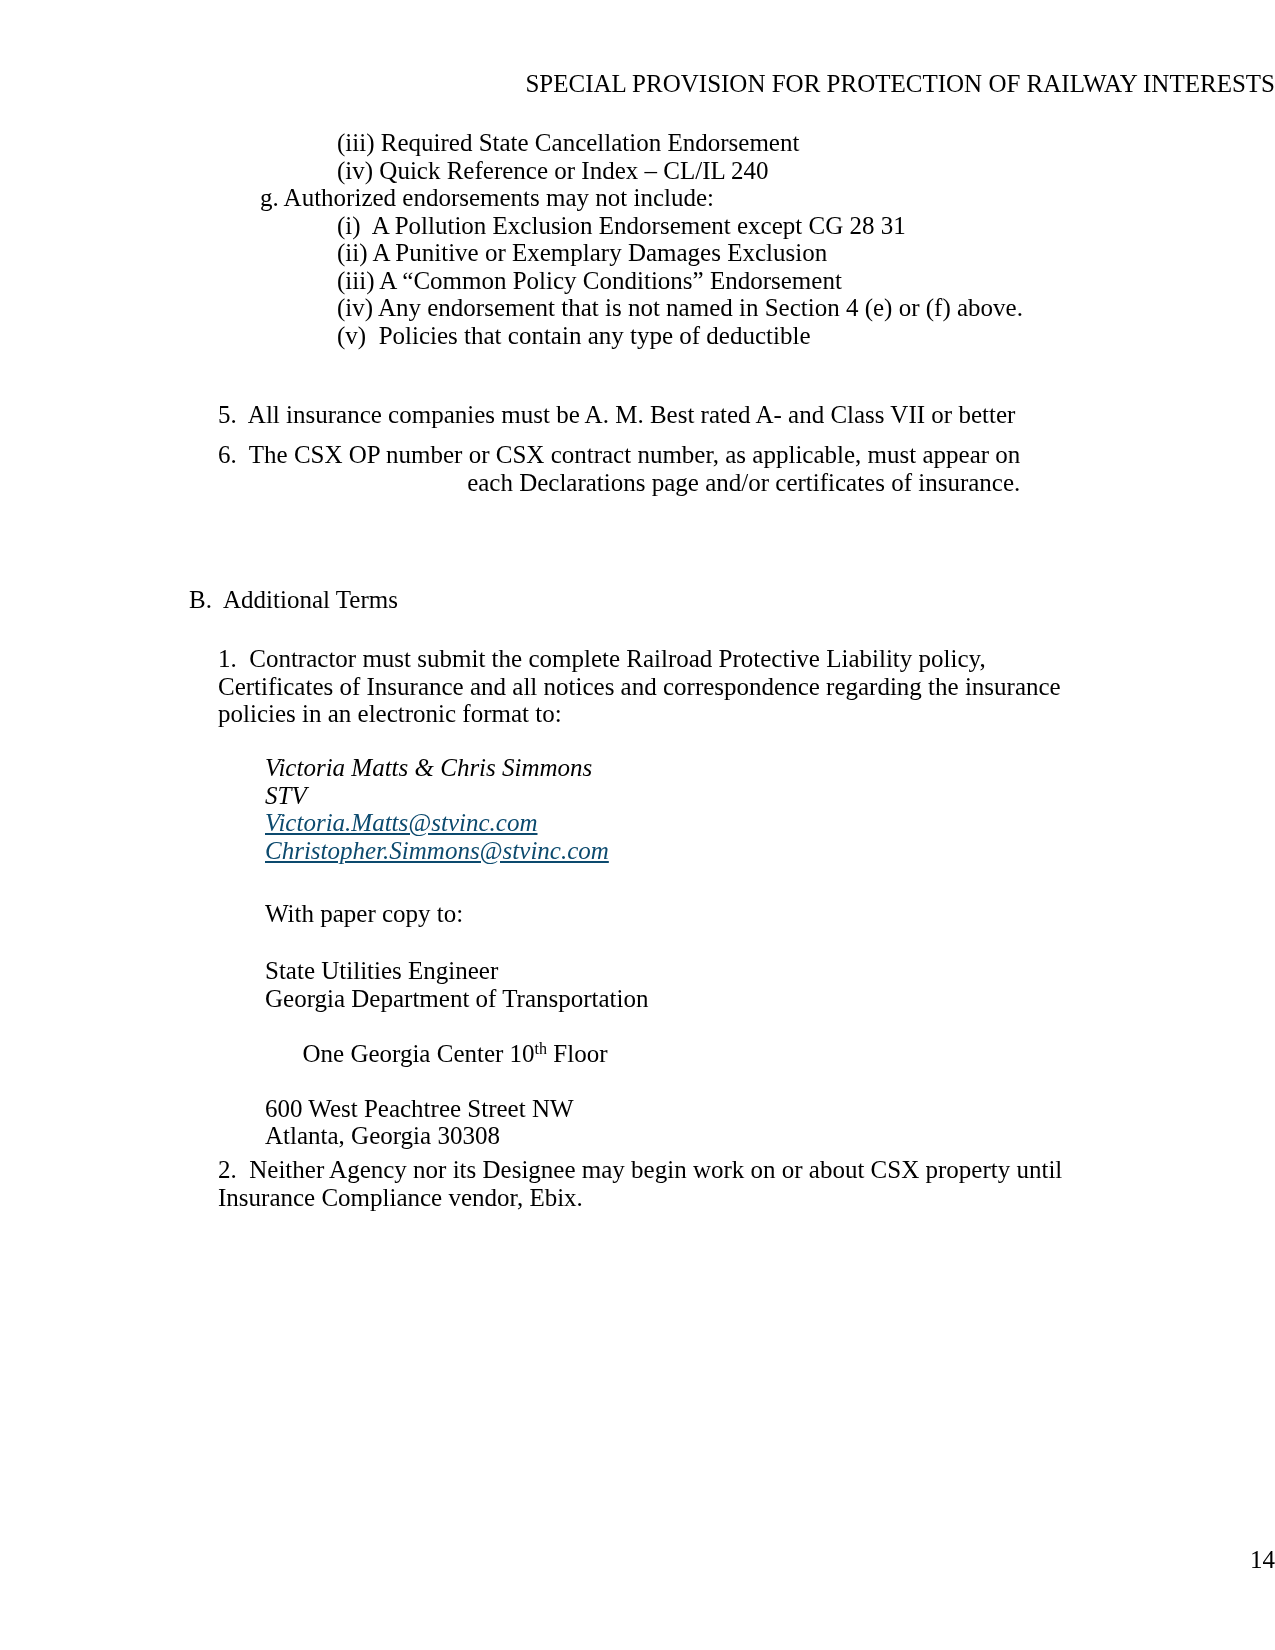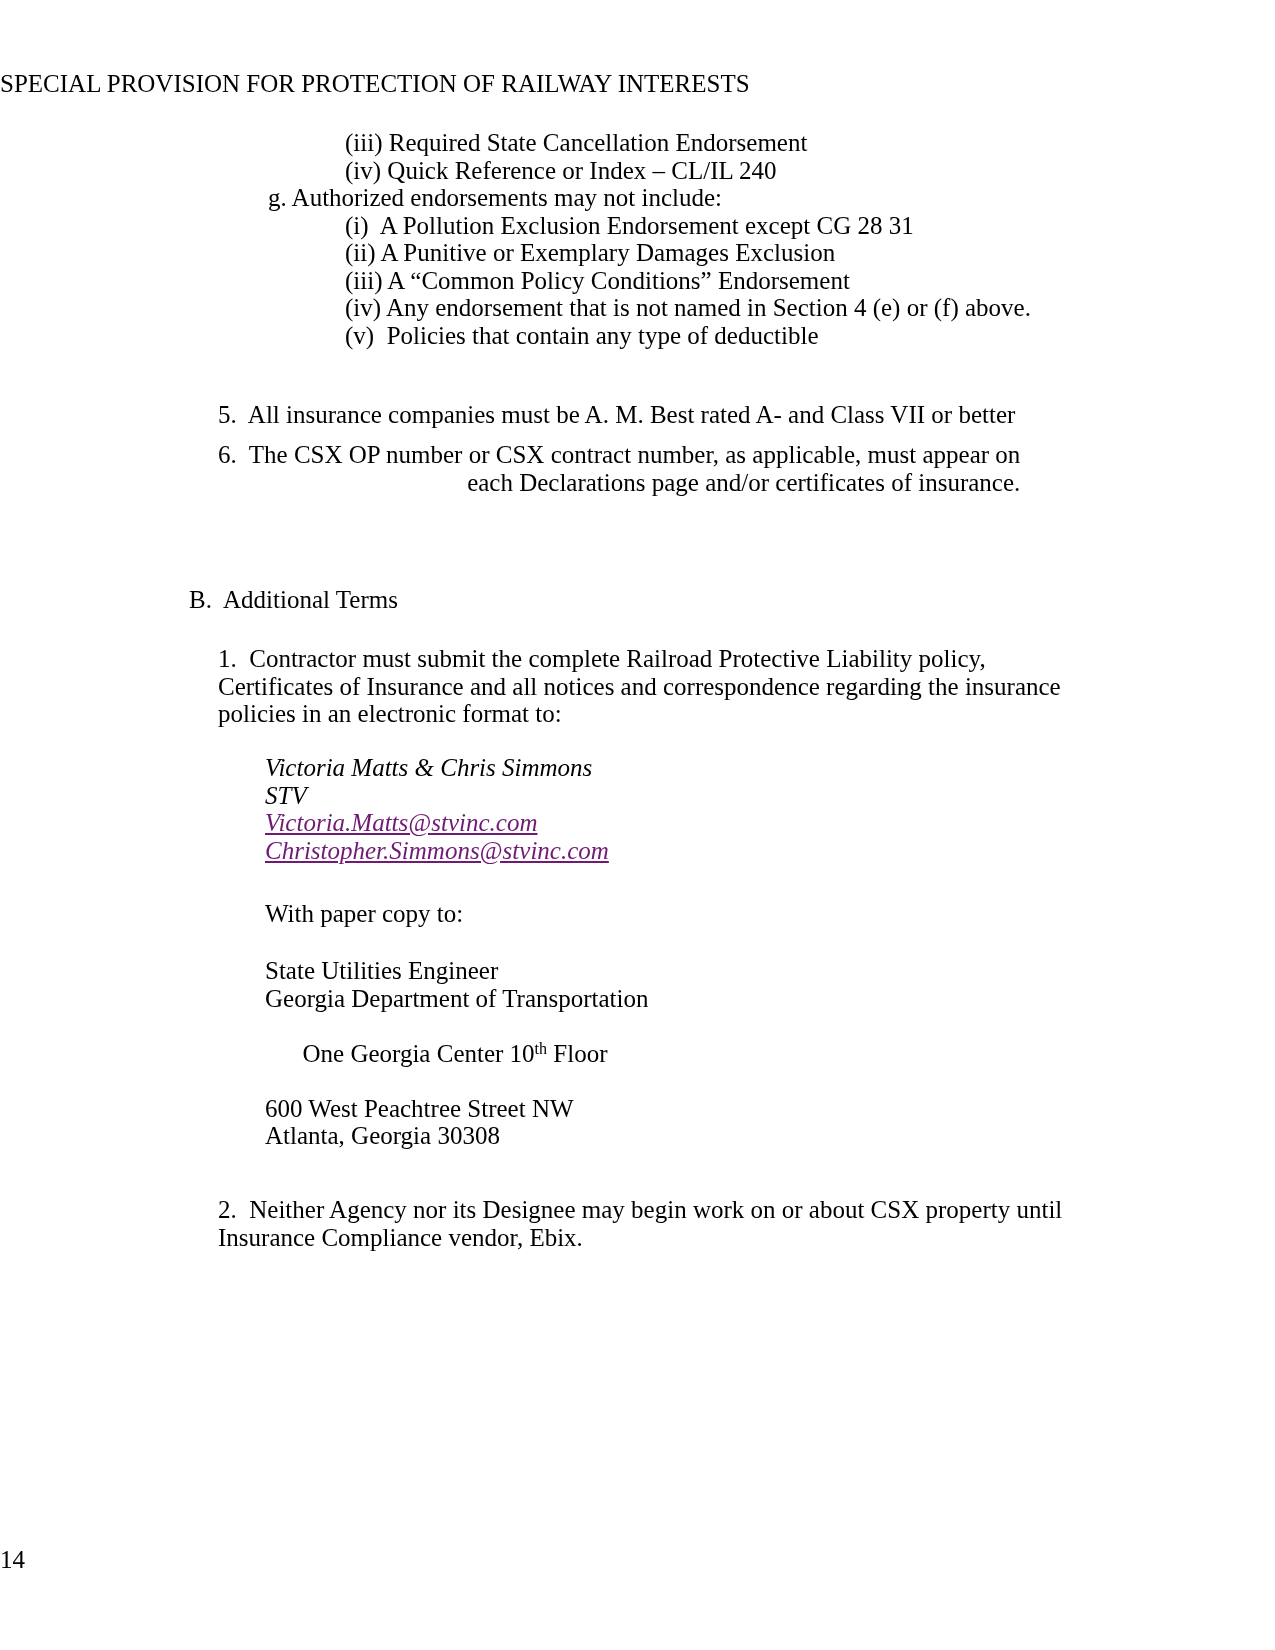--- a/index.html
+++ b/index.html
@@ -13,43 +13,43 @@
     height: 1650px;
     background: #ffffff;
     font-family: "Liberation Serif", serif;
     font-size: 25px;
     line-height: 27.5px;
     color: #000000;
     overflow: hidden;
   }
   .abs { position: absolute; }
   .line { white-space: pre; }
-  .center { left: 0; width: 1275px; text-align: left; }
+  .center { left: 0; width: 1275px; text-align: right; }
   .indent-sub { margin-left: 77px; }   
   .email a, a.email {
-    color: #701a75;
+    color: #0c4a6e;
     text-decoration: underline;
     cursor: pointer;
   }
   sup.ord {
     font-size: 64%;
     vertical-align: baseline;
     position: relative;
     top: -0.45em;
     line-height: 0;
   }
 </style>
 </head>
 <body>
 
 <div class="page">
 
   <div class="abs center line" style="top:70px;">SPECIAL PROVISION FOR PROTECTION OF RAILWAY INTERESTS</div>
 
-  <div class="abs" style="top:129px; left:268px;">
+  <div class="abs" style="top:129px; left:260px;">
     <div class="line indent-sub">(iii) Required State Cancellation Endorsement</div>
     <div class="line indent-sub">(iv) Quick Reference or Index – CL/IL 240</div>
     <div class="line">g. Authorized endorsements may not include:</div>
     <div class="line indent-sub">(i)  A Pollution Exclusion Endorsement except CG 28 31</div>
     <div class="line indent-sub">(ii) A Punitive or Exemplary Damages Exclusion</div>
     <div class="line indent-sub">(iii) A “Common Policy Conditions” Endorsement</div>
     <div class="line indent-sub">(iv) Any endorsement that is not named in Section 4 (e) or (f) above.</div>
     <div class="line indent-sub">(v)  Policies that contain any type of deductible</div>
   </div>
 
@@ -81,20 +81,20 @@
   <div class="abs" style="top:957px; left:265px;">
     <div class="line">State Utilities Engineer</div>
     <div class="line">Georgia Department of Transportation</div>
     <div class="line">
       <span>One Georgia Center 10</span><sup class="ord">th</sup><span> Floor</span>
     </div>
     <div class="line">600 West Peachtree Street NW</div>
     <div class="line">Atlanta, Georgia 30308</div>
   </div>
 
-  <div class="abs" style="top:1196px; left:218px;">
+  <div class="abs" style="top:1156px; left:218px;">
     <div class="line">2.  Neither Agency nor its Designee may begin work on or about CSX property until</div>
     <div class="line">Insurance Compliance vendor, Ebix.</div>
   </div>
 
   <div class="abs center line" style="top:1546px;">14</div>
 
 </div>
 
 </body></html>

